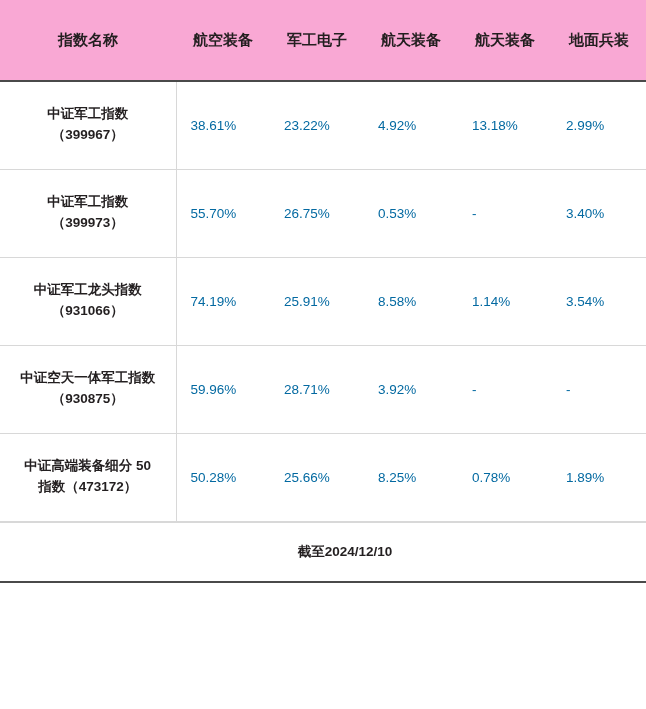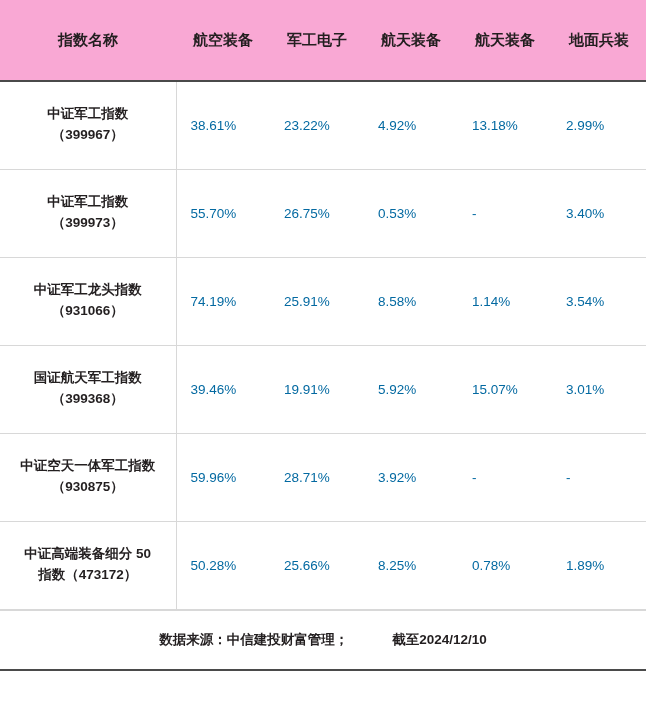--- a/index.html
+++ b/index.html
@@ -140,31 +140,20 @@
           <div>（931066）</div>
         </td>
         <td class="val">74.19%</td>
         <td class="val">25.91%</td>
         <td class="val">8.58%</td>
         <td class="val">1.14%</td>
         <td class="val">3.54%</td>
       </tr>
       <tr>
         <td class="name">
-          <div>国证航天军工指数</div>
-          <div>（399368）</div>
-        </td>
-        <td class="val">39.46%</td>
-        <td class="val">19.91%</td>
-        <td class="val">5.92%</td>
-        <td class="val">15.07%</td>
-        <td class="val">3.01%</td>
-      </tr>
-      <tr>
-        <td class="name">
           <div>中证空天一体军工指数</div>
           <div>（930875）</div>
         </td>
         <td class="val">59.96%</td>
         <td class="val">28.71%</td>
         <td class="val">3.92%</td>
         <td class="val">-</td>
         <td class="val">-</td>
       </tr>
       <tr>
@@ -175,18 +164,17 @@
         <td class="val">50.28%</td>
         <td class="val">25.66%</td>
         <td class="val">8.25%</td>
         <td class="val">0.78%</td>
         <td class="val">1.89%</td>
       </tr>
     </tbody>
   </table>
 
   <div class="footer">
-    <span>数据来源：中信建投财富管理；</span>
     <span class="fspacer"></span>
     <span class="fspacer"></span>
     <span>截至2024/12/10</span>
   </div>
 </div>
 
 </body></html>

